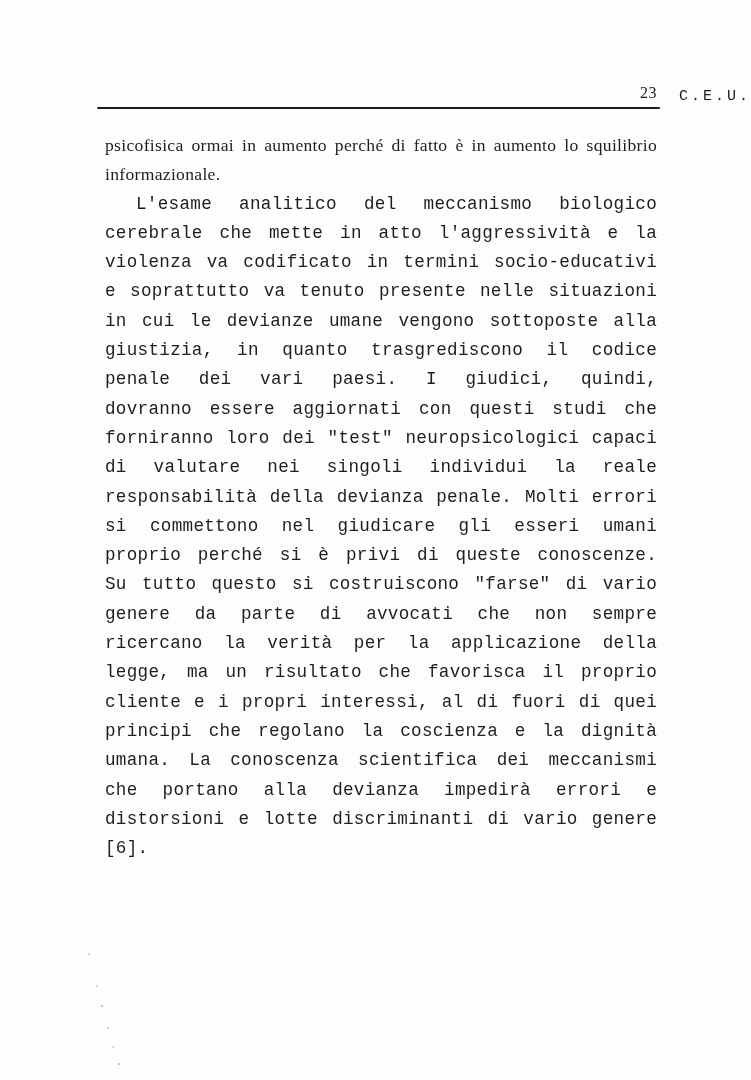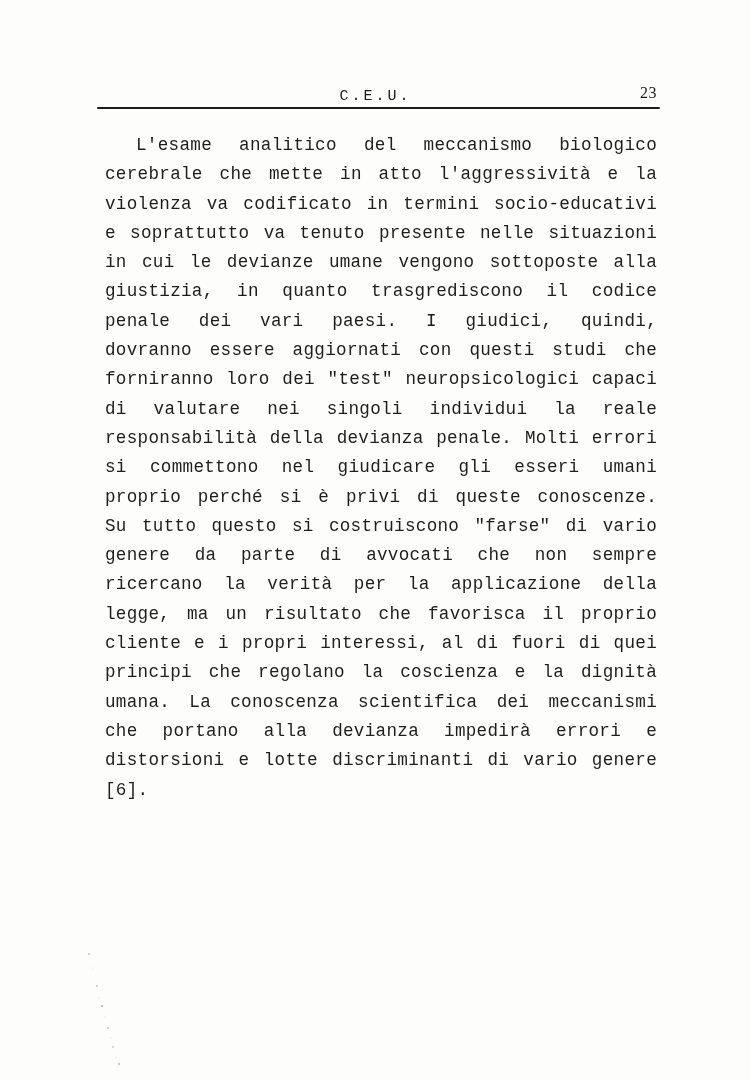--- a/index.html
+++ b/index.html
@@ -19,21 +19,21 @@
   
   .page-header {
     position: absolute;
     top: 0; left: 0; right: 0;
     height: 120px;
   }
   .header-title {
     position: absolute;
     top: 88px;
     left: 0; right: 0;
-    text-align: center;
+    text-align: right;
     font-family: "Liberation Mono", "DejaVu Sans Mono", monospace;
     font-size: 15px;
     letter-spacing: 3px;
     color: #1b1b1b;
   }
   .page-number {
     position: absolute;
     top: 84px;
     right: 94px;
     font-size: 16px;
@@ -102,20 +102,21 @@
 
 <div class="page">
 
   <header class="page-header">
     <span class="header-title">C.E.U.</span>
     <span class="page-number">23</span>
     <div class="header-rule"></div>
   </header>
 
   <main class="page-body">
+    <p class="para">psicofisica ormai in aumento perché di fatto è in aumento lo squilibrio informazionale.</p>
     <p class="para indented fill-last">L'esame analitico del meccanismo biologico cerebrale che mette in atto l'aggressività e la violenza va codificato in termini socio-educativi e soprattutto va tenuto presente nelle situazioni in cui le devianze umane vengono sottoposte alla giustizia, in quanto trasgrediscono il codice penale dei vari paesi. I giudici, quindi, dovranno essere aggiornati con questi studi che forniranno loro dei "test" neuropsicologici capaci di valutare nei singoli individui la reale responsabilità della devianza penale. Molti errori si commettono nel giudicare gli esseri umani proprio perché si è privi di queste conoscenze. Su tutto questo si costruiscono "farse" di vario genere da parte di avvocati che non sempre ricercano la verità per la applicazione della legge, ma un risultato che favorisca il proprio cliente e i propri interessi, al di fuori di quei principi che regolano la coscienza e la dignità umana. La conoscenza scientifica dei meccanismi che portano alla devianza impedirà errori e distorsioni e lotte discriminanti di vario genere [6].</p>
   </main>
 
   <div class="scan-artifacts">
     <div class="speckle" style="left:88px; top:953px;"></div>
   </div>
 
 </div>
 
 </body></html>

